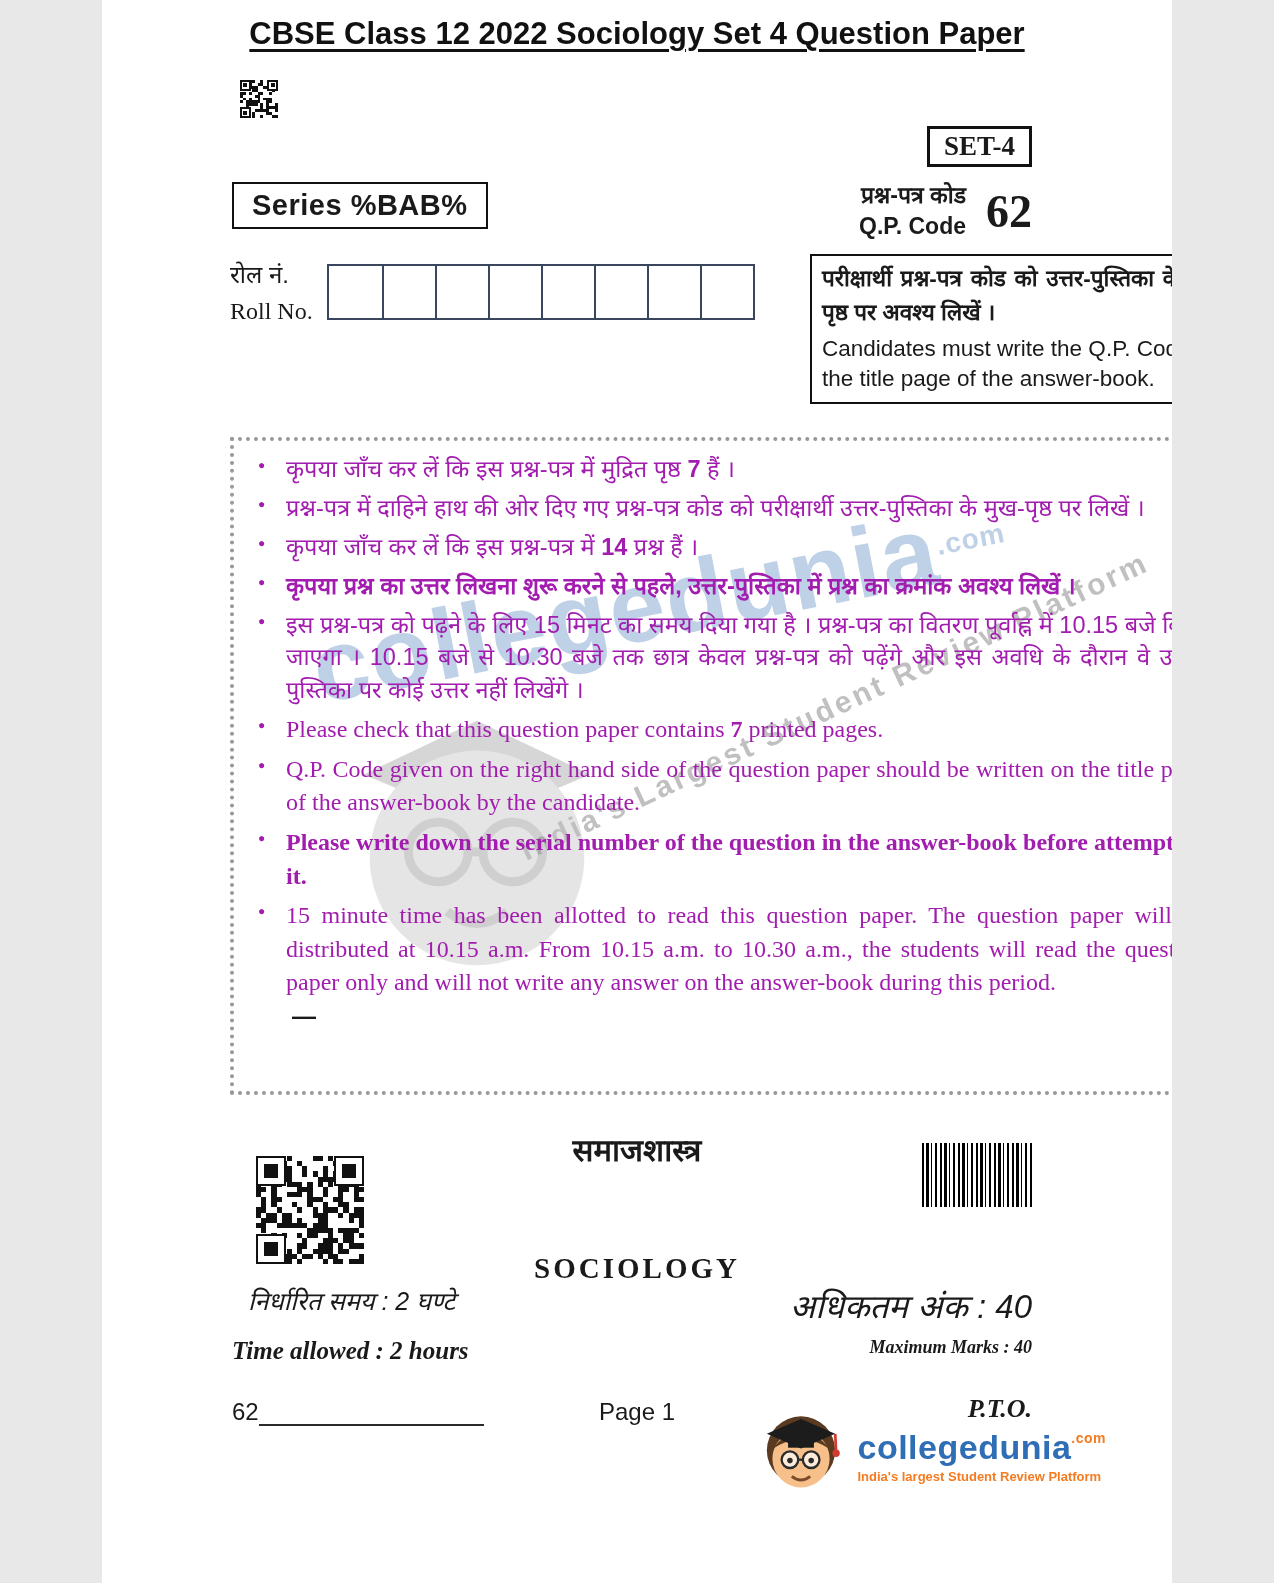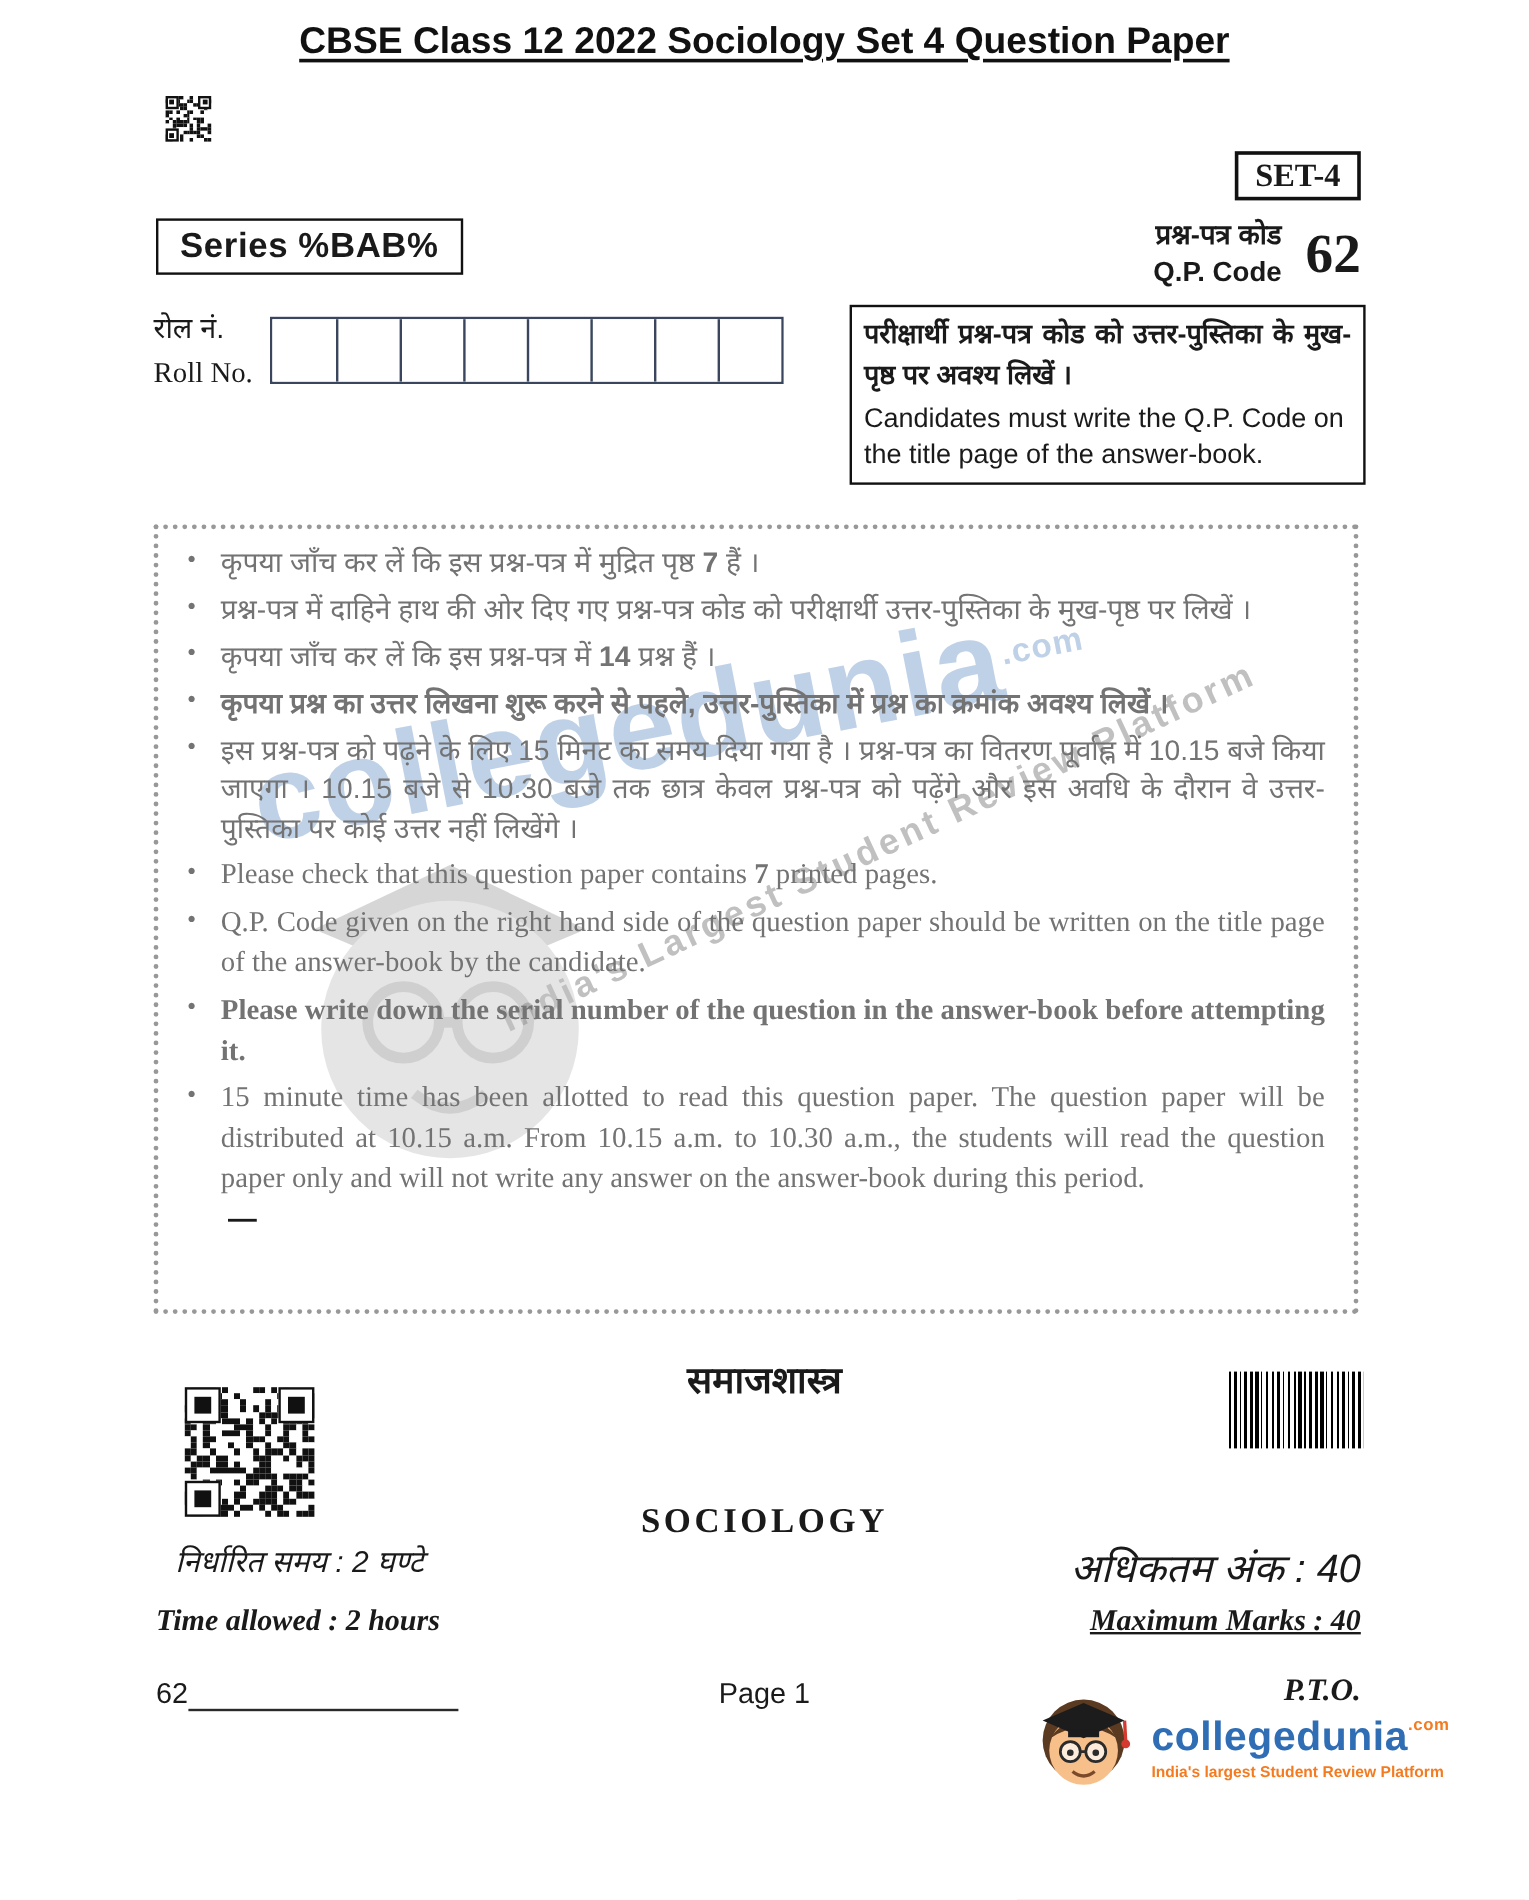--- a/index.html
+++ b/index.html
@@ -1,18 +1,18 @@
 <!DOCTYPE html>
 <html><head>
 <meta charset="utf-8">
 <style>
   * { margin:0; padding:0; box-sizing:border-box; }
   html,body { background:#e8e8e8; }
   .sheet {
-    position:relative; width:1274px; height:1583px; margin:0 auto;
+    position:relative; width:1070px; height:1583px; margin:0 auto;
     background:#ffffff; overflow:hidden;
     font-family:"Liberation Sans", sans-serif; color:#1a1a1a;padding-left:14px;
   }
   
   .doc-title {
     position:absolute; top:16px; left:0; right:0; text-align:center;
     font-size:31px; font-weight:bold; text-decoration:underline;
     text-decoration-thickness:3px; text-underline-offset:5px; color:#111;
   }
   .qr-small { position:absolute; left:124px; top:80px; width:38px; height:38px; }
@@ -57,21 +57,21 @@
   .wm-mascot { position:absolute; left:225px; top:685px; width:300px; height:310px; opacity:0.42; z-index:0; }
   
   .instr-box {
     position:absolute; left:128px; top:437px; width:1004px; height:658px;
     border:4px dotted #989898; padding:12px 24px 0 16px; z-index:1;
     background:transparent; overflow:hidden;
   }
   .instr-list { list-style:none; }
   .instr-list li {
     position:relative; padding-left:36px; margin-bottom:6px;
-    font-size:23.5px; line-height:1.4; text-align:justify; color:#737373;
+    font-size:23.5px; line-height:1.4; text-align:justify; color:#a21caf;
   }
   .instr-list li::before { content:"●"; position:absolute; left:8px; top:0.34em; font-size:12px; }
   .instr-list li.en { font-family:"Liberation Serif", serif; font-size:24px; }
   .instr-list li.bold { font-weight:bold; }
   .instr-list span.b { font-weight:bold; }
   .instr-dash { font-size:24px; font-weight:bold; margin-left:42px; line-height:0.8; }
   
   .qr-large { position:absolute; left:140px; top:1118px; width:108px; height:108px; z-index:1; }
   .subject-hi { position:absolute; top:1128px; left:0; right:0; text-align:center; font-size:31px; font-weight:bold; }
   .subject-en {
@@ -81,21 +81,21 @@
   .barcode {
     position:absolute; right:138px; top:1143px; width:112px; height:64px;
     background:repeating-linear-gradient(90deg,
       #000 0 2px, #fff 2px 4px, #000 4px 7px, #fff 7px 9px,
       #000 9px 10px, #fff 10px 13px, #000 13px 15px, #fff 15px 18px);
   }
   
   .meta-time-hi { position:absolute; left:146px; top:1283px; font-size:25px; font-style:italic; }
   .meta-time-en { position:absolute; left:130px; top:1337px; font-size:25px; font-style:italic; font-weight:bold; font-family:"Liberation Serif", serif; }
   .meta-marks-hi { position:absolute; right:140px; top:1283px; font-size:33px; font-style:italic; text-align:right; }
-  .meta-marks-en { position:absolute; right:140px; top:1337px; font-size:25px; font-style:italic; font-weight:bold; font-family:"Liberation Serif", serif; text-align:left;text-decoration:underline; }
+  .meta-marks-en { position:absolute; right:140px; top:1337px; font-size:18px; font-style:italic; font-weight:bold; font-family:"Liberation Serif", serif; text-align:left; }
   
   .footer-code { position:absolute; left:130px; top:1398px; font-size:24px; display:flex; align-items:flex-end; }
   .footer-line { display:inline-block; width:225px; border-bottom:2px solid #2a2a2a; height:1em; }
   .footer-page { position:absolute; top:1398px; left:0; right:0; text-align:center; font-size:24px; }
   .footer-pto { position:absolute; right:140px; top:1394px; font-size:26px; font-weight:bold; font-style:italic; font-family:"Liberation Serif", serif; }
   .logo { position:absolute; right:66px; top:1408px; display:flex; align-items:center; gap:8px; z-index:2; }
   .logo-mascot { width:96px; height:96px; }
   .logo-name { font-size:34px; font-weight:bold; letter-spacing:0.5px; }
   .logo-name .suffix { font-size:14px; vertical-align:16px; font-weight:bold; }
   .logo-tagline { font-size:13px; font-weight:bold; margin-top:2px; }

